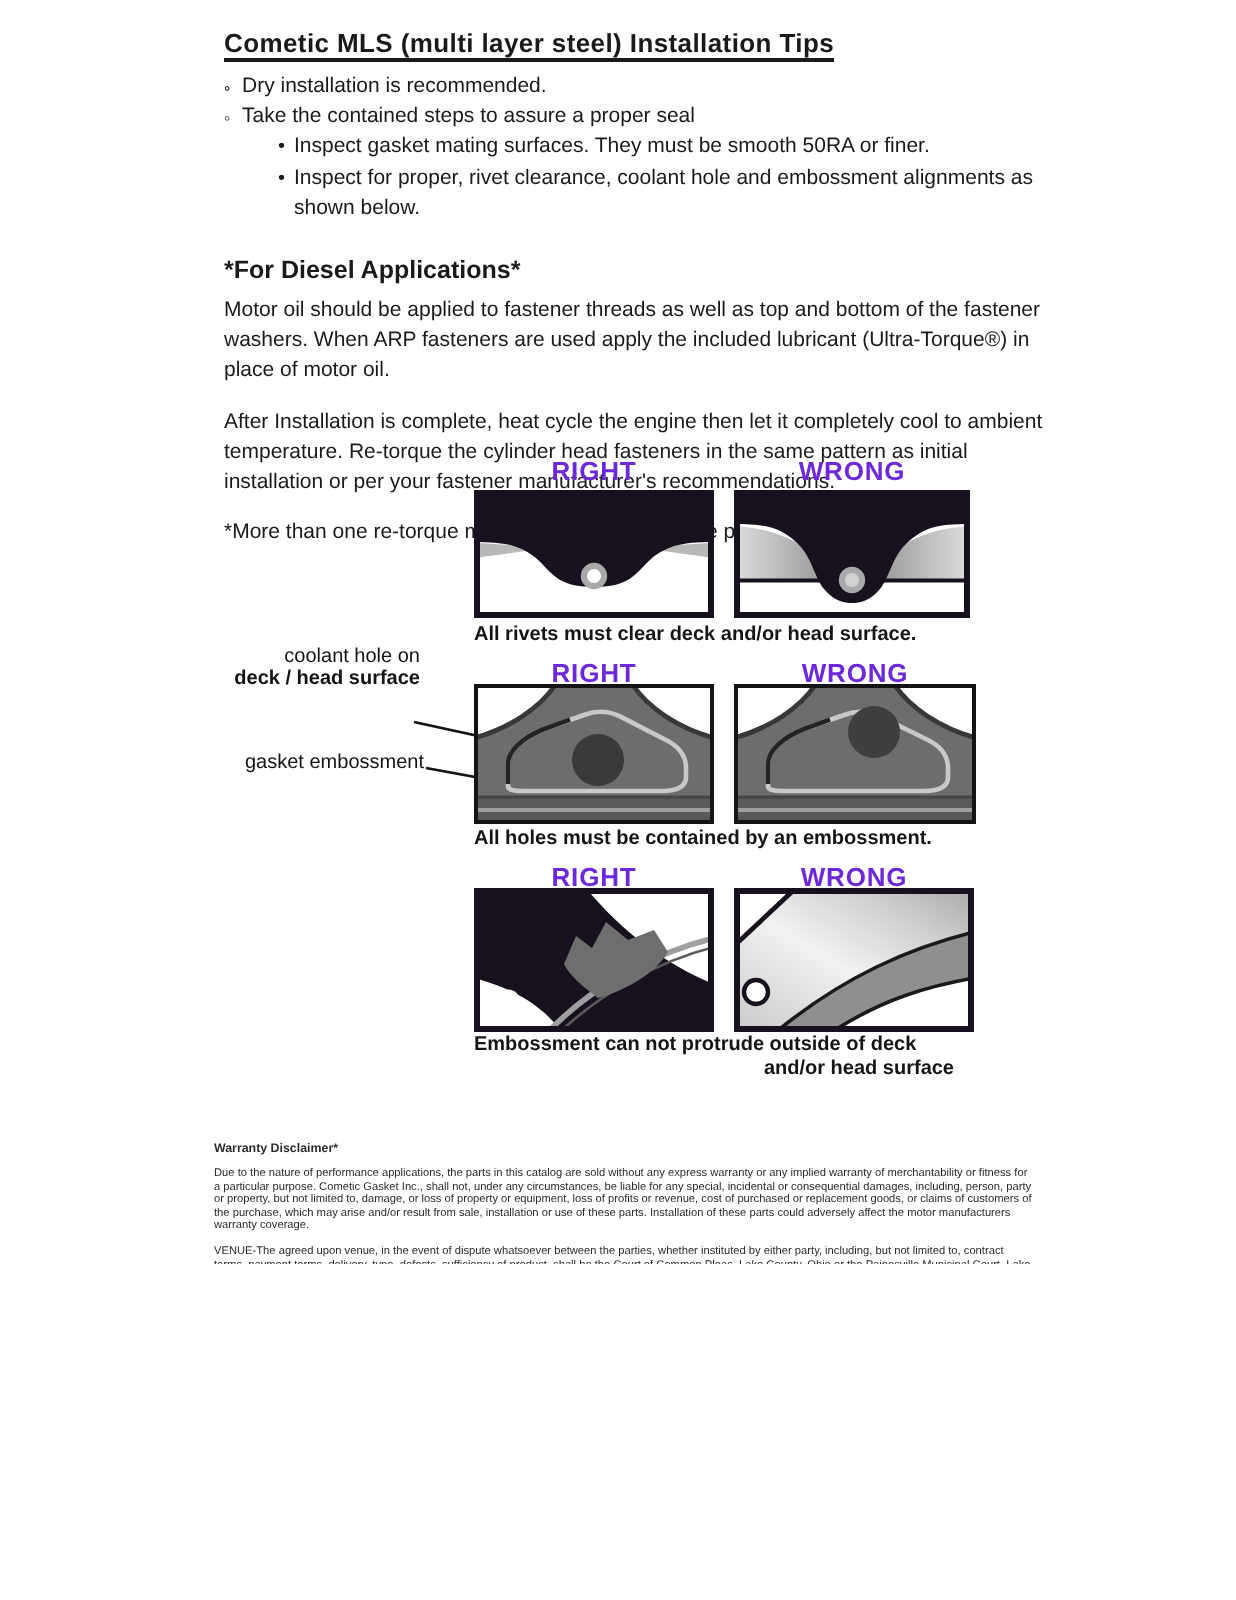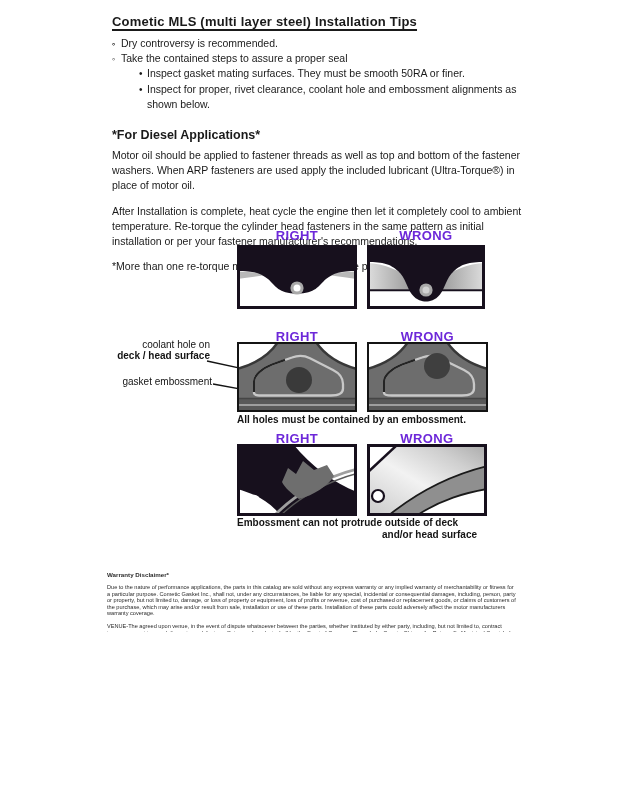--- a/index.html
+++ b/index.html
@@ -38,21 +38,21 @@
 </style>
 </head>
 <body>
 
 <div class="page">
 
   <div class="topblock">
     <h1 class="title">Cometic MLS (multi layer steel) Installation Tips</h1>
     <ul class="tips">
       <li><span class="mk">◦</span></li>
-      <li><span class="mk">◦</span><span>Dry controversy is recommended.</span></li>
+      <li><span class="mk">◦</span><span>Dry installation is recommended.</span></li>
       <li><span class="mk">◦</span><span>Take the contained steps to assure a proper seal</span>
         <ul class="subtips">
           <li><span class="mk">•</span><span>Inspect gasket mating surfaces.  They must be smooth 50RA or finer.</span></li>
           <li><span class="mk">•</span><span>Inspect for proper, rivet clearance, coolant hole and embossment alignments as shown below.</span></li>
         </ul>
       </li>
     </ul>
     <h2 class="diesel-h">*For Diesel Applications*</h2>
     <p class="para">Motor oil should be applied to fastener threads as well as top and bottom of the fastener washers. When ARP fasteners are used apply the included lubricant (Ultra-Torque®) in place of motor oil.</p>
     <p class="para">After Installation is complete, heat cycle the engine then let it completely cool to ambient temperature. Re-torque the cylinder head fasteners in the same pattern as initial installation or per your fastener manufacturer's recommendations.</p>
@@ -91,25 +91,26 @@
       <path d="M118,18 C100,19 87,24 73,36 L66,44.5 L118,44.5 Z" fill="url(#gwr)"></path>
       <rect x="0" y="45.5" width="118" height="18.5" fill="#ffffff"></rect>
       <line x1="0" y1="45.3" x2="118" y2="45.3" stroke="#17101d" stroke-width="2"></line>
       <path d="M0,0 H118 V17 C101,17 95,19 87,26 C79,33 78,43.5 73,49.5 C68,55.5 63,56.5 59,56.5 C55,56.5 50,55.5 45,49.5 C40,43.5 39,33 31,26 C23,19 17,17 0,17 Z" fill="#17101d"></path>
       <circle cx="59" cy="45" r="6.6" fill="#a9a9a9"></circle>
       <circle cx="59" cy="45" r="3.5" fill="#d2d2d2"></circle>
       <rect x="1.5" y="1.5" width="115" height="61" fill="none" stroke="#17101d" stroke-width="3"></rect>
     </svg>
   </div>
 
+  <div class="cap" style="left:237px;top:312px;width:230px;">All rivets must clear deck and/or head surface.</div>
 
   <div class="fig-label" style="left:237px;top:329px;width:120px;">RIGHT</div>
   <div class="fig-label" style="left:367px;top:329px;width:121px;">WRONG</div>
 
-  <div class="callout" style="left:100px;top:340px;width:110px;">
+  <div class="callout" style="left:100px;top:324px;width:110px;">
     <span style="display:block;">coolant hole on</span>
     <span style="display:block;font-weight:bold;">deck / head surface</span>
   </div>
   <div class="callout" style="left:100px;top:377px;width:112px;">gasket embossment</div>
 
   <svg class="ptr" style="left:206px;top:356px;" width="100" height="44" viewBox="0 0 100 44">
     <line x1="1" y1="5" x2="93" y2="25" stroke="#141414" stroke-width="1.3"></line>
     <line x1="7" y1="28" x2="56" y2="37" stroke="#141414" stroke-width="1.3"></line>
   </svg>
 

